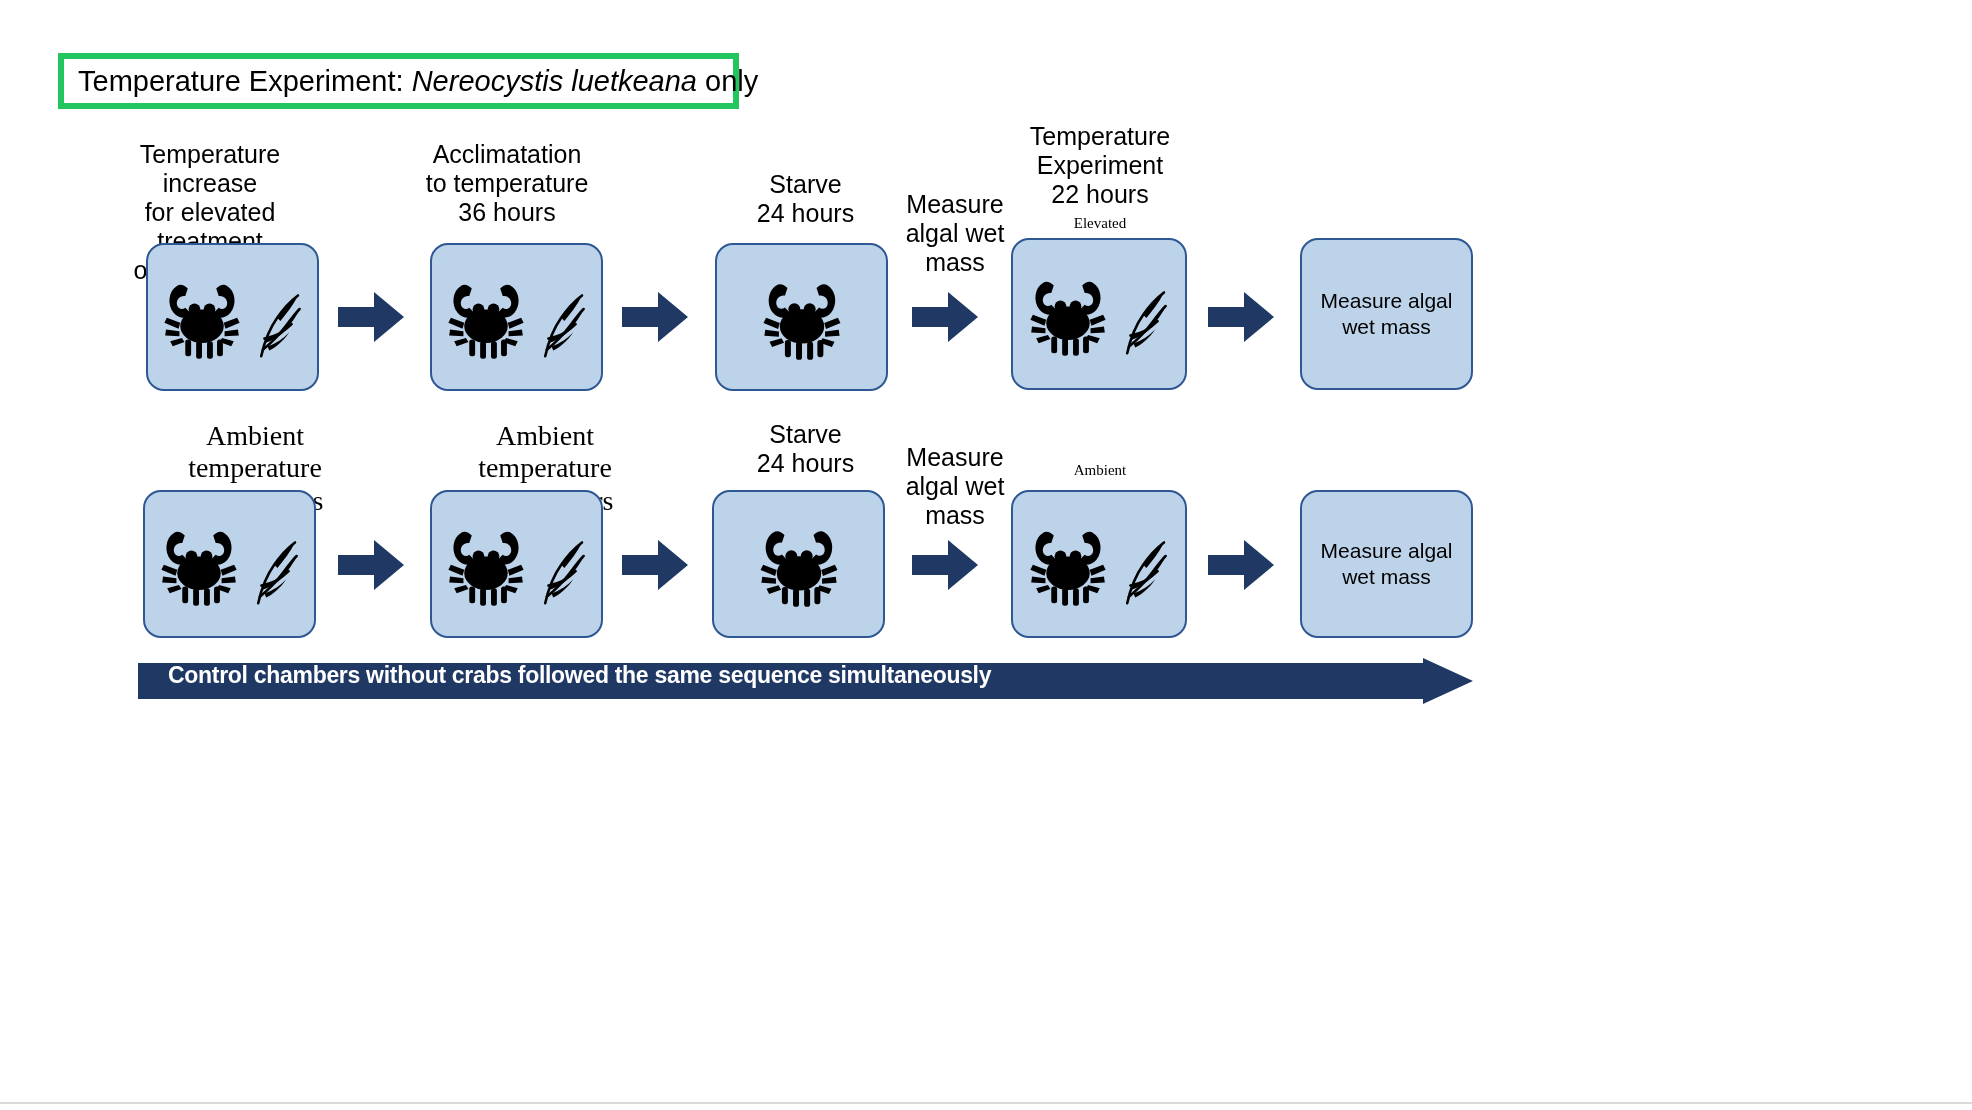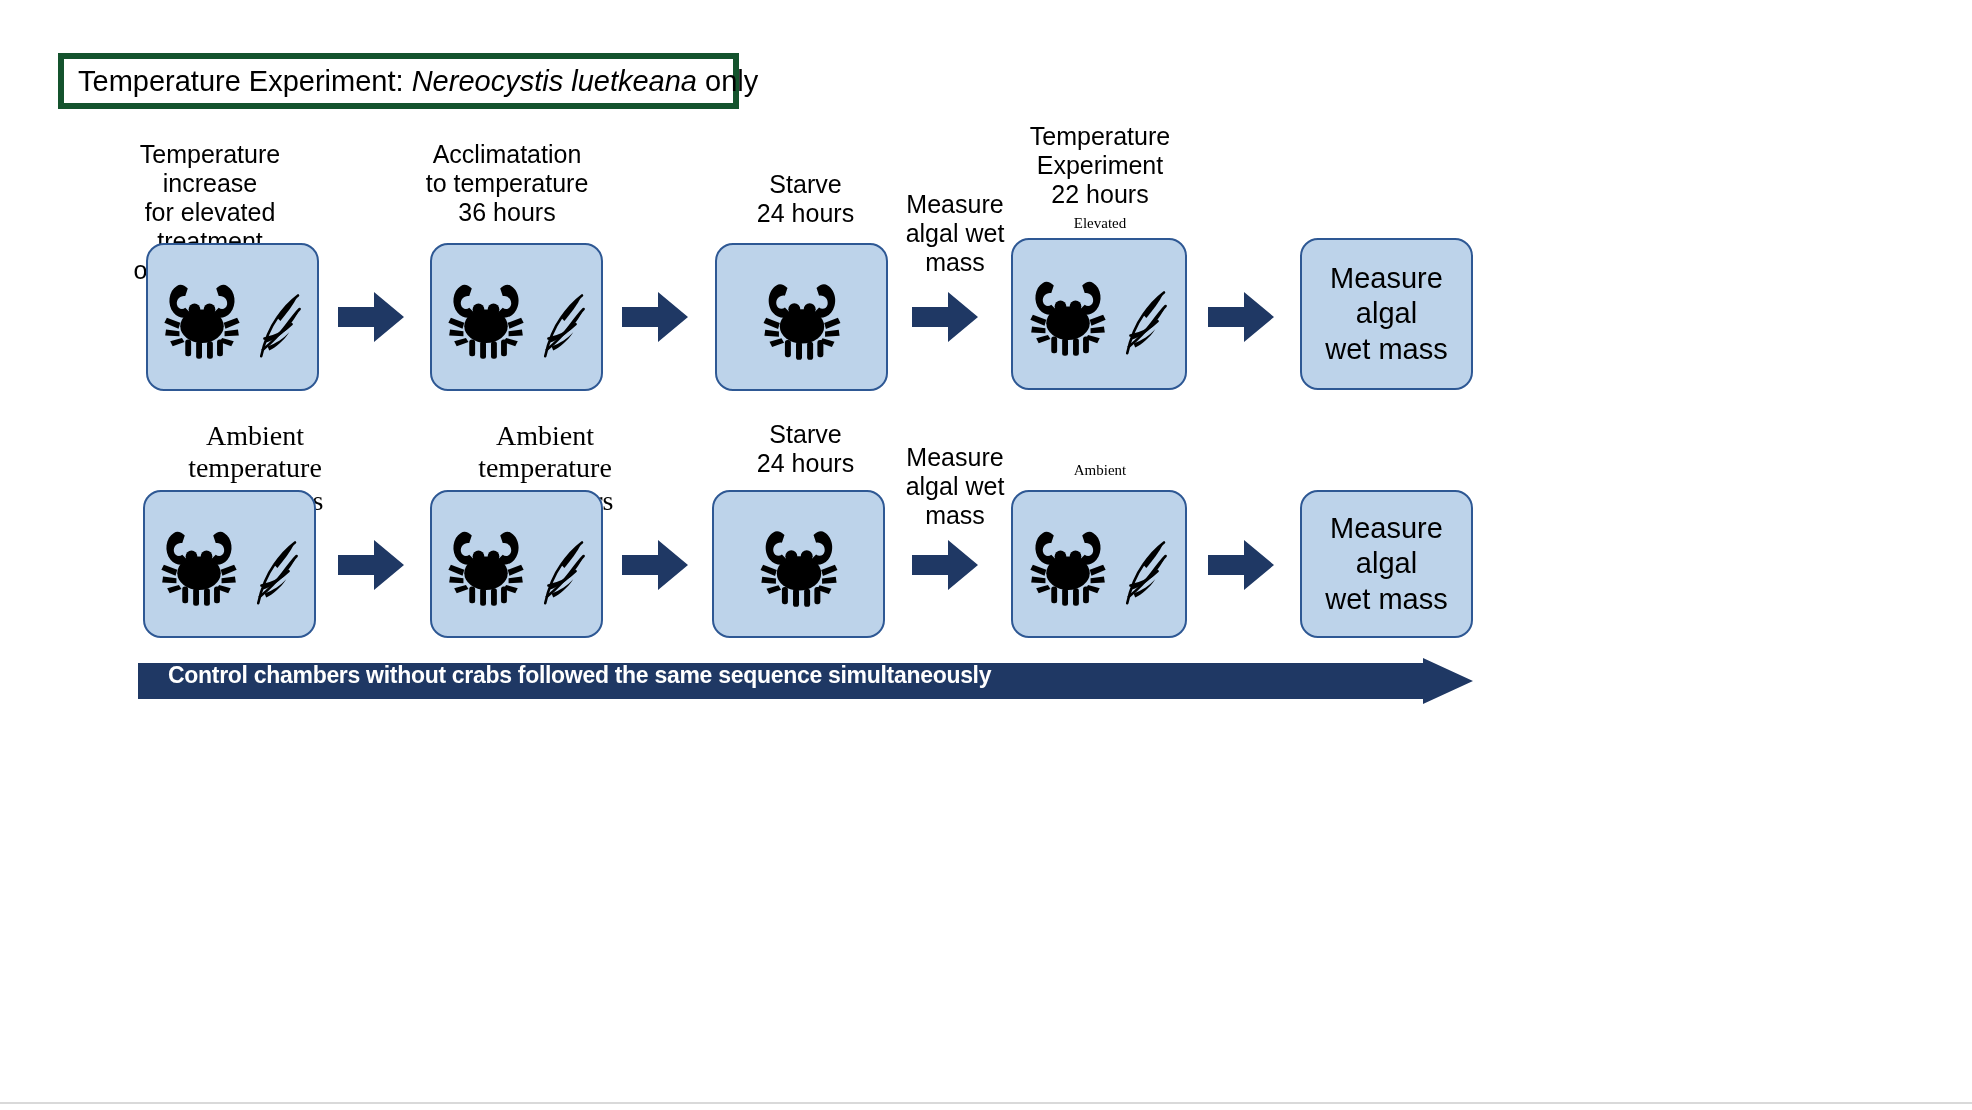--- a/index.html
+++ b/index.html
@@ -23,21 +23,21 @@
     background: #ffffff;
   }
 
   
   #title-box {
     position: absolute;
     left: 58px;
     top: 53px;
     width: 681px;
     height: 56px;
-    border: 6px solid #14532d;
+    border: 6px solid #22c55e;
     background: #ffffff;
     box-sizing: border-box;
     display: flex;
     align-items: center;
     padding-left: 14px;
   }
   #title-text {
     font-size: 29px;
     color: #000000;
     white-space: nowrap;
@@ -52,21 +52,21 @@
     position: absolute;
     background: #BDD3EA;
     border: 2.5px solid #2E5894;
     border-radius: 18px;
     box-sizing: border-box;
     display: flex;
     align-items: center;
     justify-content: center;
   }
   .node-text {
-    font-size: 29px;
+    font-size: 21px;
     line-height: 1.22;
     color: #000000;
     text-align: center;
     padding: 0 10px;
   }
 
   
   .icons {
     display: flex;
     align-items: center;

